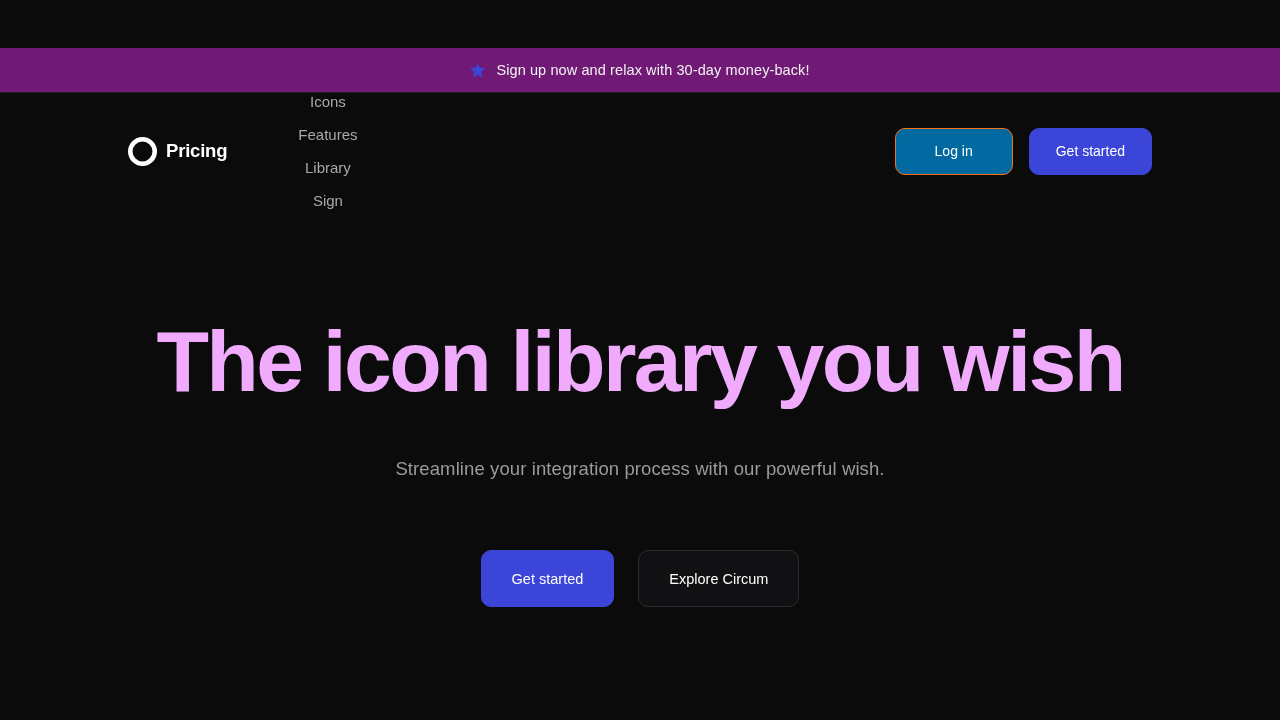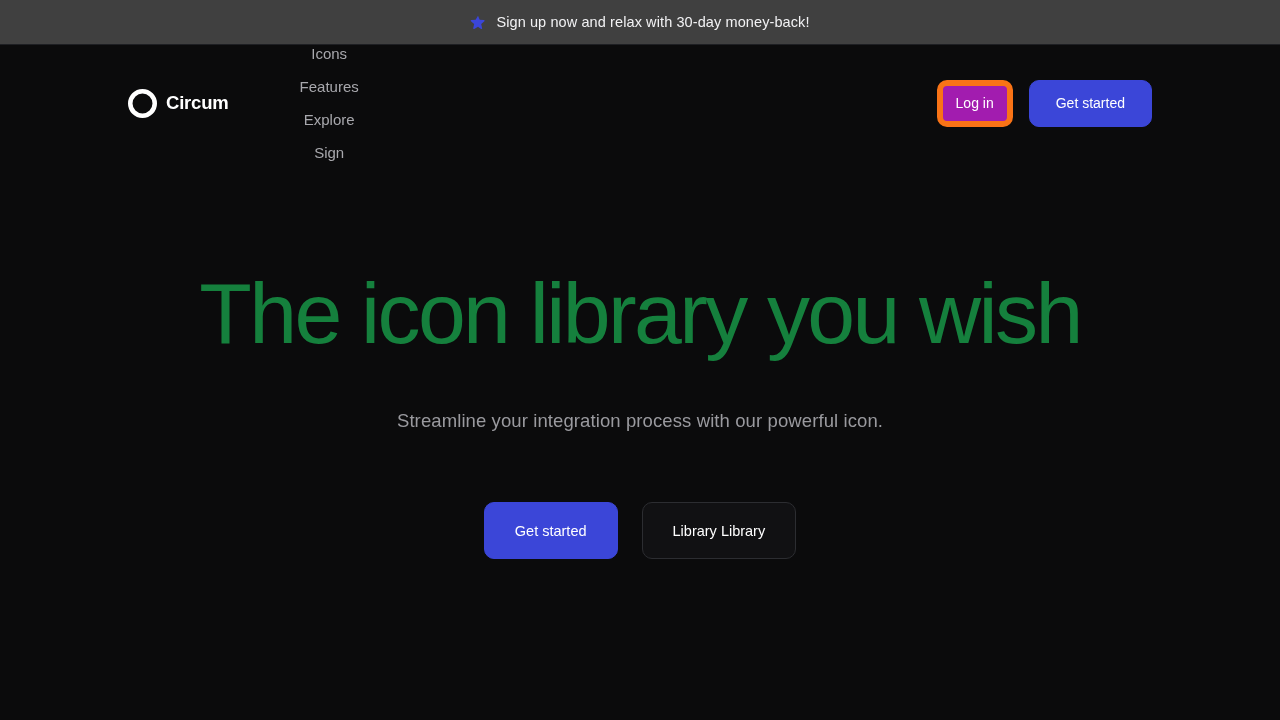--- a/index.html
+++ b/index.html
@@ -14,26 +14,27 @@
     background: #0b0b0c;
     font-family: "Liberation Sans", sans-serif;
     color: #ffffff;
     -webkit-font-smoothing: antialiased;
   }
 
   
   .announcement-bar {
     height: 45px;
     width: 100%;
-    background: #404040;
+    background: #701a75;
     border-bottom: 1px solid #1e1f23;
     display: flex;
     align-items: center;
     justify-content: center;
     gap: 10px;
+    margin-top: 48px;
   }
 
   .star-icon {
     width: 16px;
     height: 16px;
     display: block;
     flex: 0 0 auto;
   }
 
   .announcement-text {
@@ -101,46 +102,46 @@
     border-radius: 10px;
     cursor: pointer;
     white-space: nowrap;
     display: inline-flex;
     align-items: center;
     justify-content: center;
   }
 
   .btn-outline-sm {
     height: 47px;
-    padding: 0 13px;
-    background: #a21caf;
-    border: 6px solid #f97316;
+    padding: 0 39px;
+    background: #0369a1;
+    border: 1px solid #f97316;
     color: #ffffff;
   }
 
   .btn-primary-sm {
     height: 47px;
     padding: 0 26px;
     background: #3b46d8;
     border: 1px solid #3b46d8;
     color: #ffffff;
   }
 
   
   .hero {
     padding-top: 107px;
     text-align: center;
   }
 
   .hero-title {
     font-size: 86px;
     line-height: 90px;
-    font-weight: normal;
+    font-weight: bold;
     letter-spacing: -2.6px;
-    color: #15803d;
+    color: #f0abfc;
     max-width: 980px;
     margin: 0 auto;
   }
 
   .hero-subtitle {
     margin-top: 52px;
     font-size: 18.5px;
     color: #9a9a9f;
     font-weight: 400;
     letter-spacing: 0.1px;
@@ -181,43 +182,43 @@
   </svg>
   <span class="announcement-text">Sign up now and relax with 30-day money-back!</span>
 </div>
 
 <header class="site-header">
 
   <a class="brand" href="#">
     <svg class="brand-mark" viewBox="0 0 32 32" aria-hidden="true">
       <circle cx="16" cy="16" r="13.5" fill="none" stroke="#ffffff" stroke-width="5"></circle>
     </svg>
-    <span class="brand-name">Circum</span>
+    <span class="brand-name">Pricing</span>
   </a>
 
   <nav class="main-nav">
     <a class="nav-link" href="#">Icons</a>
     <a class="nav-link" href="#">Features</a>
-    <a class="nav-link" href="#">Explore</a>
+    <a class="nav-link" href="#">Library</a>
     <a class="nav-link" href="#">Sign</a>
   </nav>
 
   <div class="header-actions">
     <button class="btn btn-outline-sm">Log in</button>
     <button class="btn btn-primary-sm">Get started</button>
   </div>
 
 </header>
 
 <main class="hero">
 
   <h1 class="hero-title">
     <span>The icon library you wish</span><br>
   </h1>
 
-  <p class="hero-subtitle">Streamline your integration process with our powerful icon.</p>
+  <p class="hero-subtitle">Streamline your integration process with our powerful wish.</p>
 
   <div class="hero-actions">
     <button class="btn btn-primary-lg">Get started</button>
-    <button class="btn btn-outline-lg">Library Library</button>
+    <button class="btn btn-outline-lg">Explore Circum</button>
   </div>
 
 </main>
 
 </body></html>

